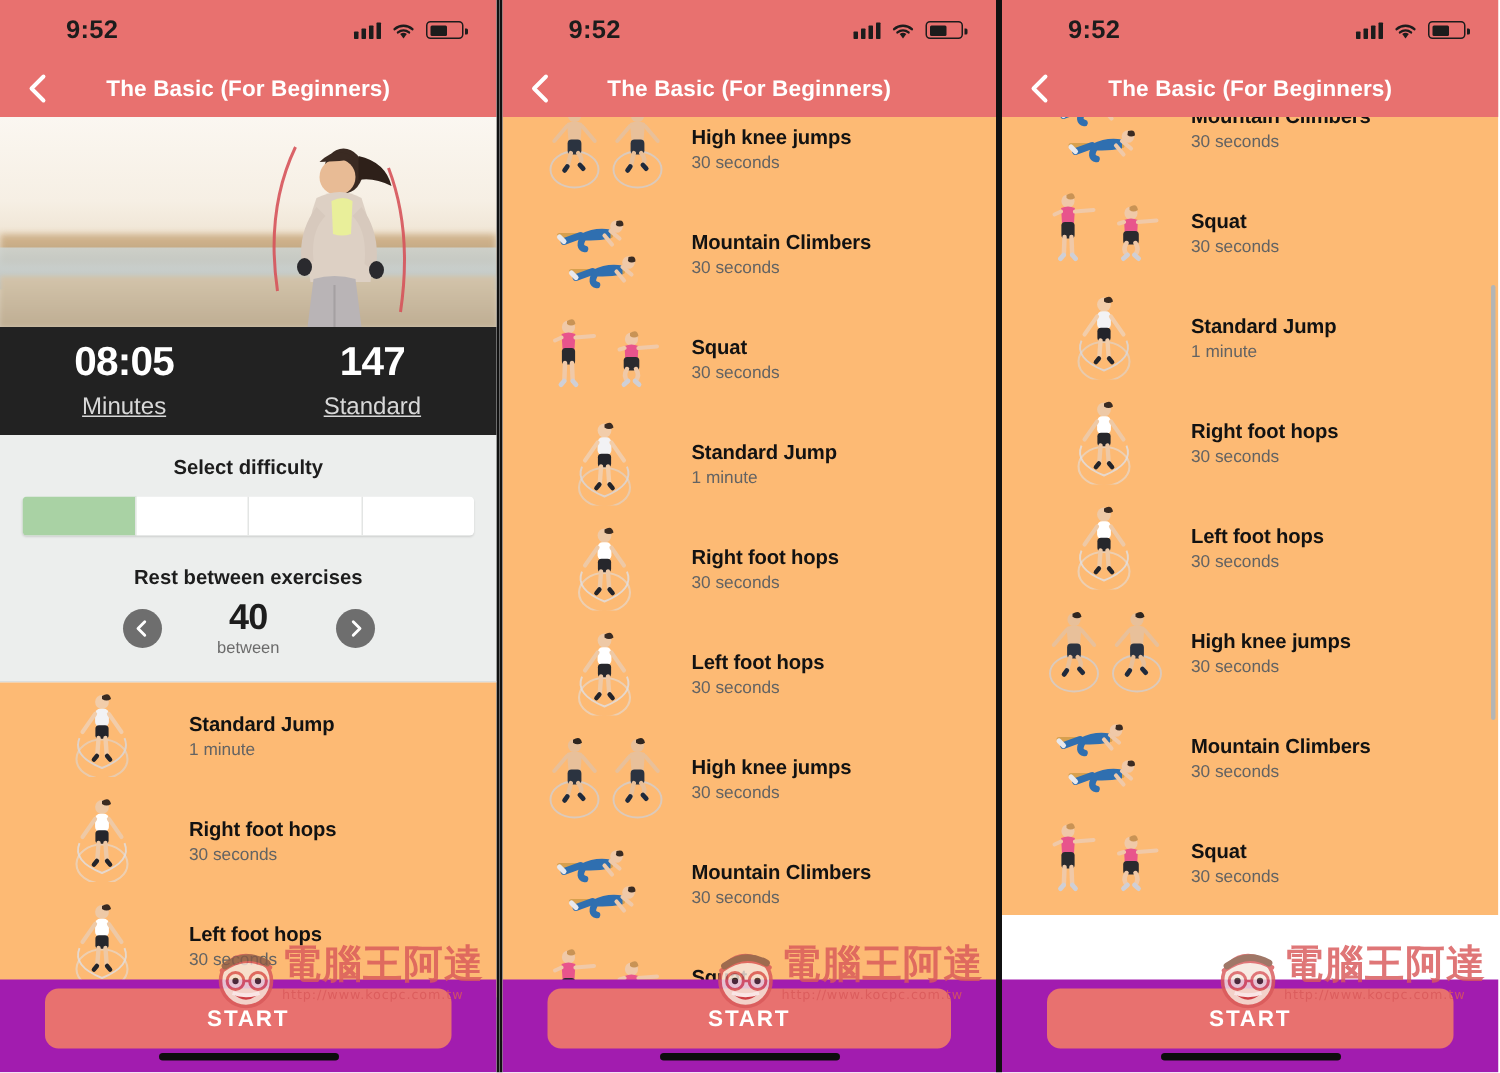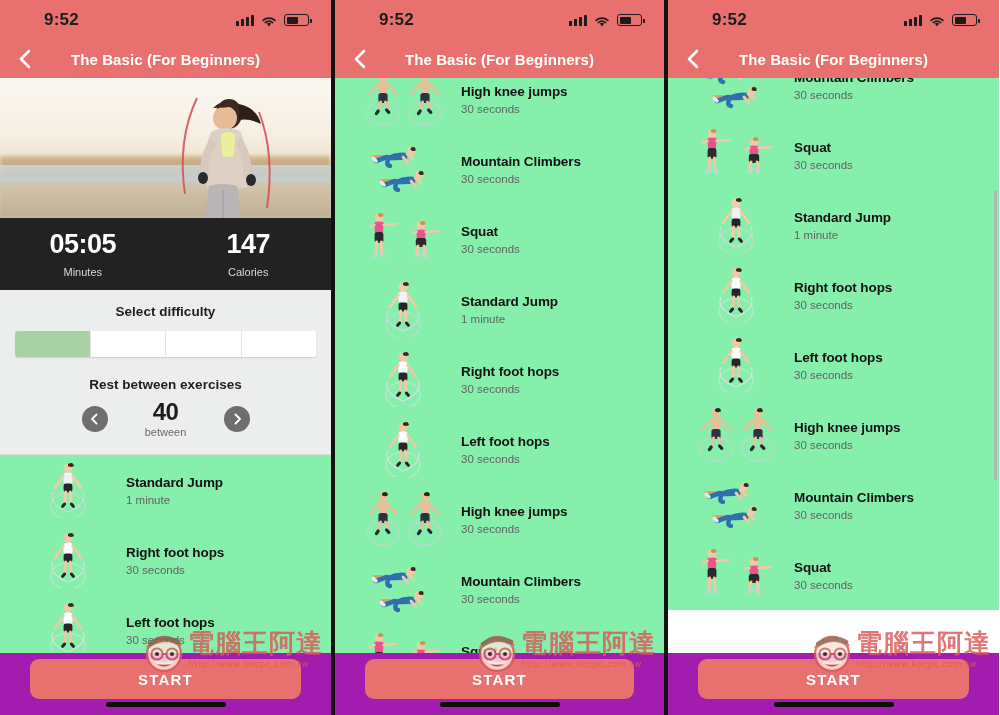--- a/index.html
+++ b/index.html
@@ -130,23 +130,24 @@
     text-align: center;
     color: #ffffff;
   }
   .stat .val {
     font-size: 27px;
     font-weight: bold;
     letter-spacing: -.5px;
     line-height: 1.05;
   }
   .stat .lbl {
-    font-size: 11px;
+    font-size: 16px;
     color: #d8d8d8;
     margin-top: 8px;
+    text-decoration: underline;
   }
 
   
   .settings {
     background: #eceeed;
     padding: 14px 0 16px;
     border-bottom: 1px solid #dcdedd;
   }
   .sec-title {
     text-align: center;
@@ -196,21 +197,21 @@
   .ex-header {
     text-align: center;
     font-size: 14.5px;
     font-weight: bold;
     color: #151515;
     padding: 13px 0 12px;
     border-bottom: 1px solid #e6e6e6;
     background: #fff;
   }
   .ex-list {
-    background: #86efac;
+    background: #fdba74;
     position: relative;
   }
   .ex-row {
     display: flex;
     align-items: center;
     height: 70px;
     padding: 0 16px;
   }
   .ex-thumb {
     width: 104px;
@@ -350,26 +351,26 @@
             <path d="M44 48 q-12 16 -10 36 q4 4 8 0 q-2 -20 8 -30z" fill="#d7c9bd"></path>
             <path d="M74 48 q12 16 10 38 q-4 4 -8 0 q2 -22 -8 -32z" fill="#d7c9bd"></path>
             <ellipse cx="36" cy="88" rx="5" ry="6" fill="#2a2a2e"></ellipse>
             <ellipse cx="84" cy="90" rx="5" ry="6" fill="#2a2a2e"></ellipse>
             <path d="M42 96 q14 -4 28 0 l4 32 l-36 0z" fill="#b9b4b6"></path>
             <path d="M56 100 l0 28" stroke="#a5a0a2" stroke-width="1.4"></path>
           </svg></div>
       </div>
       <div class="stats">
         <div class="stat">
-          <div class="val">05:05</div>
+          <div class="val">08:05</div>
           <div class="lbl">Minutes</div>
         </div>
         <div class="stat">
           <div class="val">147</div>
-          <div class="lbl">Calories</div>
+          <div class="lbl">Standard</div>
         </div>
       </div>
       <div class="settings">
         <div class="sec-title">Select difficulty</div>
         <div class="difficulty">
           <div class="seg on"></div>
           <div class="seg"></div>
           <div class="seg"></div>
           <div class="seg"></div>
         </div>

